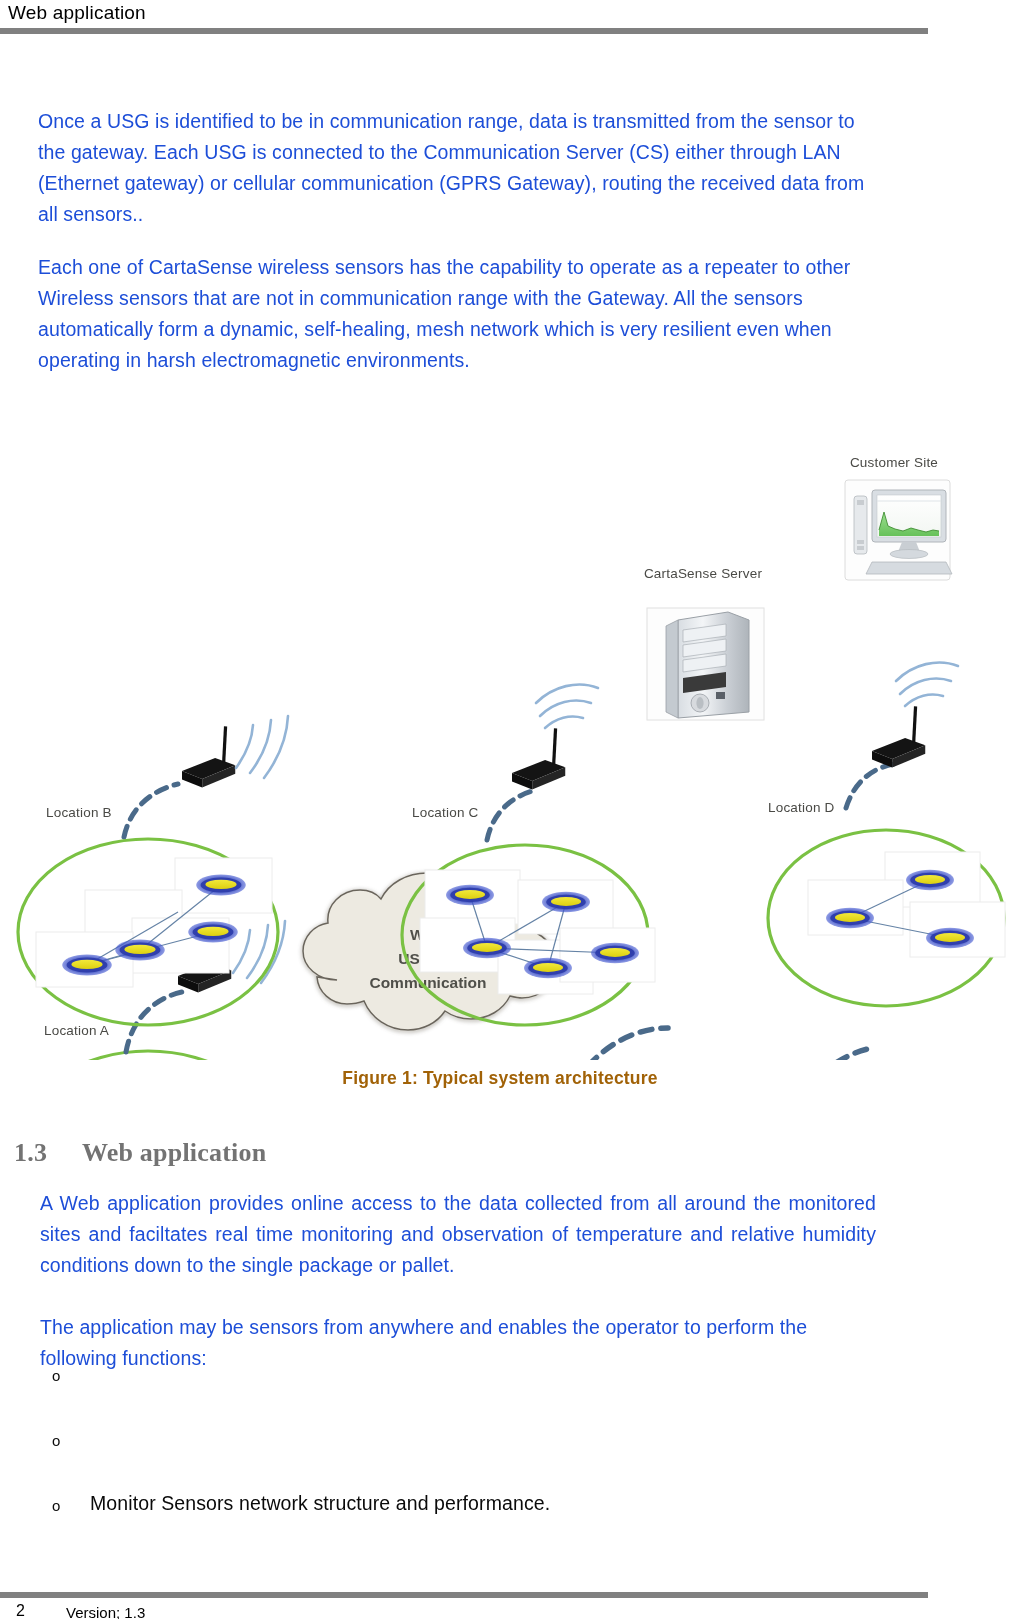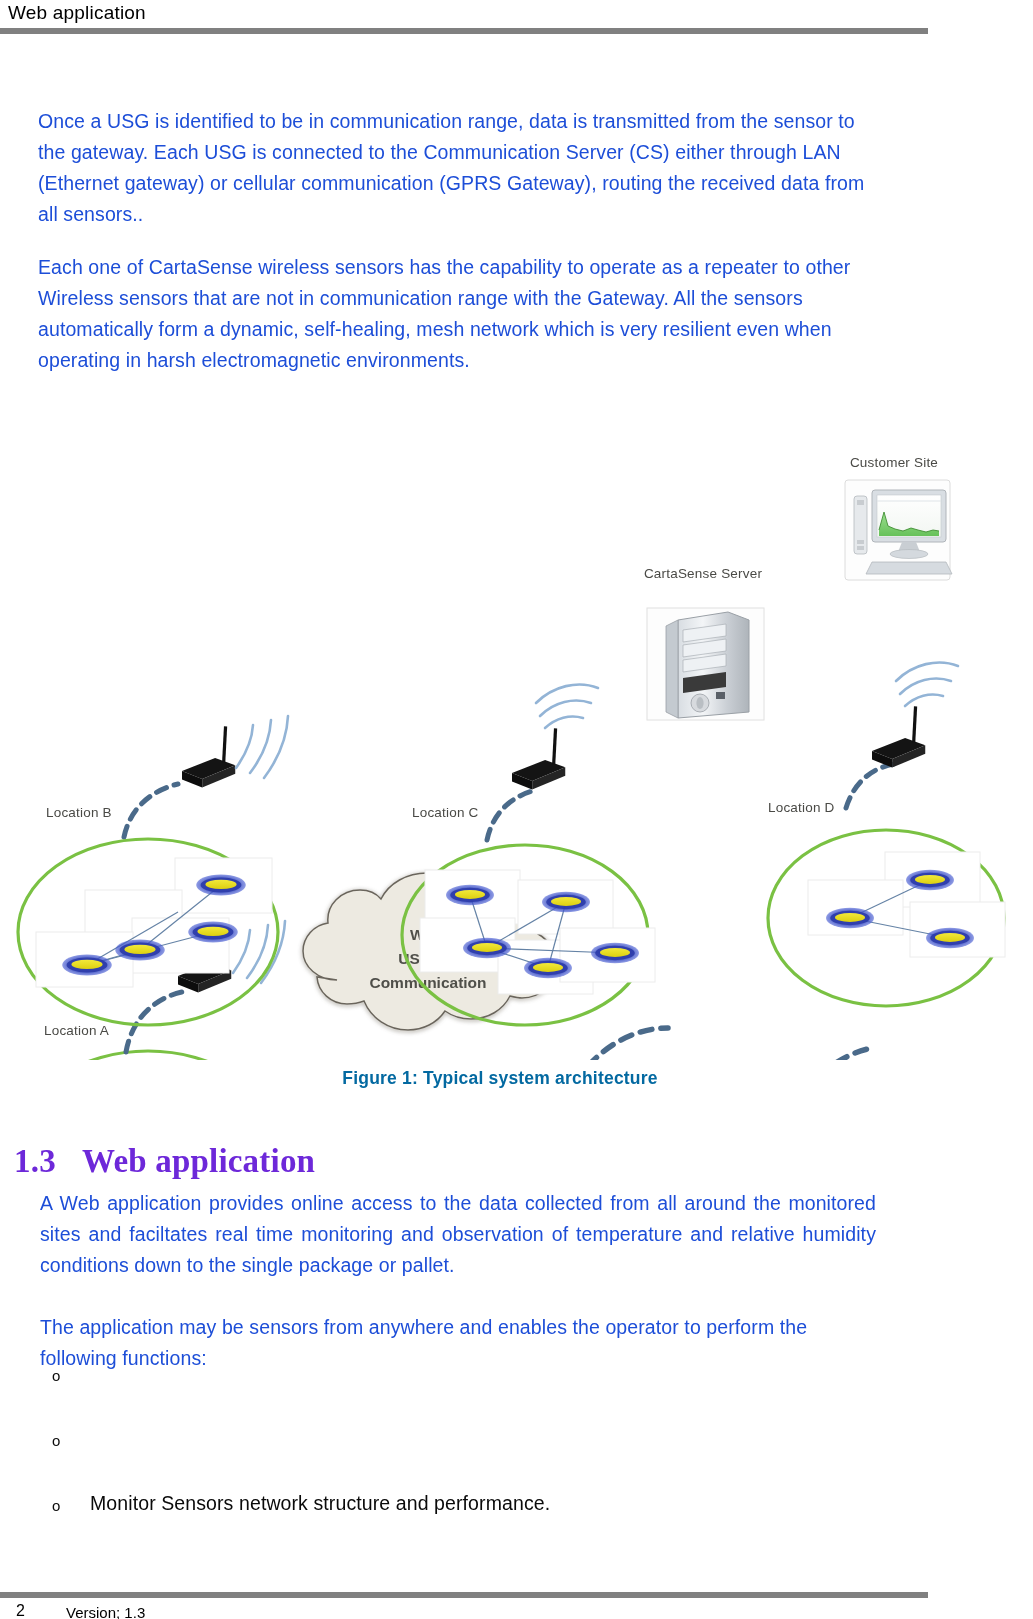--- a/index.html
+++ b/index.html
@@ -78,33 +78,33 @@
   }
   .figure-caption {
     position: absolute;
     left: 0;
     top: 1068px;
     width: 1000px;
     text-align: center;
     font-size: 17.5px;
     font-weight: bold;
     letter-spacing: 0.2px;
-    color: #0369a1;
+    color: #a16207;
   }
 
   
   .section-heading {
     position: absolute;
     left: 14px;
     top: 1116px;
     width: 900px;
     font-family: "Liberation Serif", serif;
-    font-size: 33px;
+    font-size: 26px;
     font-weight: bold;
-    color: #6d28d9;
+    color: #737373;
     letter-spacing: 0.2px;
   }
   .section-heading .num {
     display: inline-block;
     width: 68px;
   }
 
   
   #para-3 { top: 1168px; left: 40px; width: 836px; }
   #para-4 { top: 1292px; left: 40px; width: 848px; }

